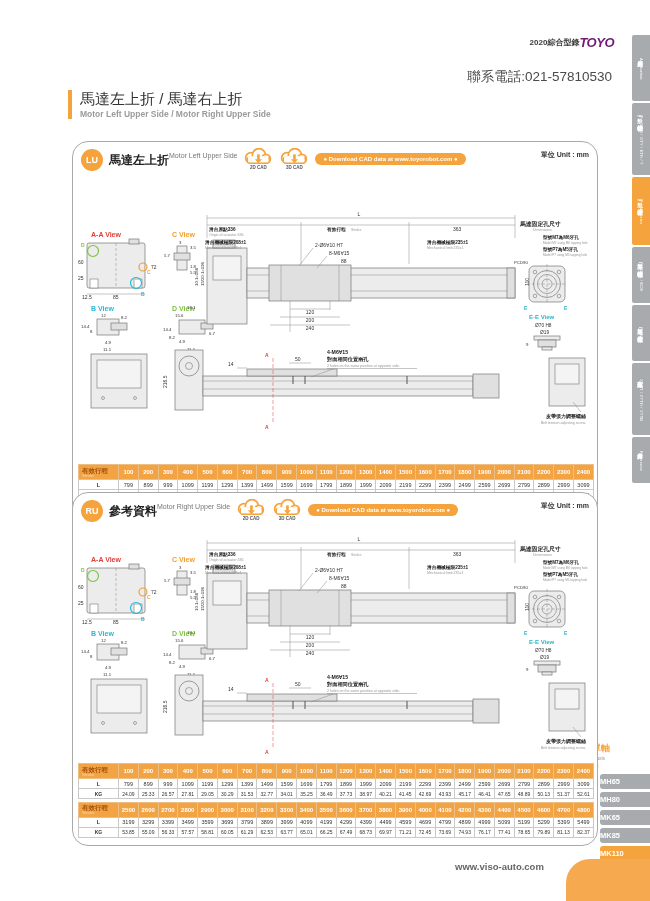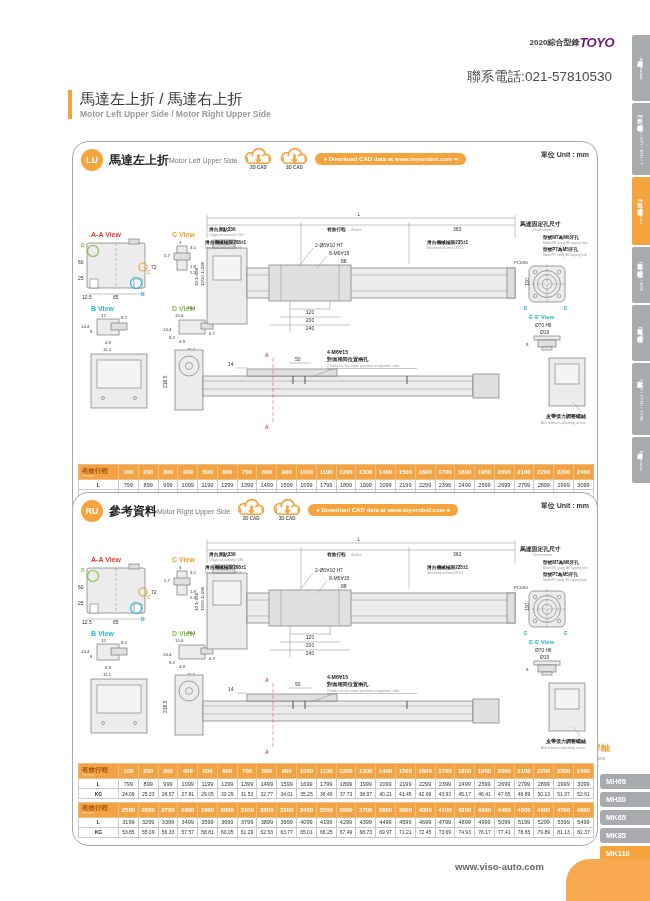--- a/index.html
+++ b/index.html
@@ -25,34 +25,34 @@
   .vtab:nth-child(1){height:66px}.vtab:nth-child(2){height:72px}.vtab:nth-child(3){height:68px}
   .vtab:nth-child(4){height:56px}.vtab:nth-child(5){height:56px}.vtab:nth-child(6){height:72px}
   .vtab:nth-child(7){height:46px}
 
   
   .axis-box{position:absolute;right:0;top:742px;width:58px;text-align:left}
   .axis-box .zh{font-size:9px;font-weight:bold;color:#f5a33c;display:block}
   .axis-box .en{font-size:5px;color:#999;display:block}
   .axis-box .m{font-size:8px;font-weight:bold;color:#f5a33c;display:block;margin-top:1px}
   .model-tab{width:50px;height:15px;margin:3px 0 0 auto;background:#a8abae;color:#fff;font-size:7.5px;
-             font-weight:bold;display:flex;align-items:center;padding-left:6px;border-radius:3px 0 0 3px}
+             font-weight:bold;display:flex;align-items:center;border-radius:3px 0 0 3px}
   .model-tab.active{background:#f5a33c}
   .corner{position:absolute;right:0;bottom:0;width:84px;height:42px;background:#f6a94e;border-top-left-radius:24px}
   .footer-url{position:absolute;left:455px;top:861px;font-size:9.5px;font-weight:bold;color:#666}
 
   
   .panel{position:absolute;left:72px;width:526px;border:1.5px solid #a9a9a9;border-radius:16px;
          background:#fff;padding:5px 4px 7px 4px;display:flex;flex-direction:column;justify-content:space-between}
   #panel-lu{top:141px;height:432px}
   #panel-ru{top:492px;height:354px}
   .panel-header{display:flex;align-items:flex-start;gap:6px;padding:2px 4px 0 4px;height:30px}
   .badge{width:22px;height:22px;border-radius:50%;background:#f5a33c;color:#fff;font-size:9px;font-weight:bold;
          display:flex;align-items:center;justify-content:center;flex:0 0 auto}
-  .ptitle{display:flex;align-items:center;gap:0;margin-top:3px}
+  .ptitle{display:flex;align-items:flex-start;gap:0;margin-top:3px}
   .ptitle .zh{font-size:12px;font-weight:bold;color:#222;white-space:nowrap}
   .ptitle .en{font-size:7px;color:#777;white-space:nowrap}
   .cad{display:flex;flex-direction:column;align-items:center;margin-top:-1px}
   .cad .lbl{font-size:4.5px;color:#555;font-weight:bold;margin-top:-1px}
   .dl-pill{background:#f5a33c;border-radius:8px;color:#fff;font-size:6px;font-weight:bold;
            padding:3px 8px;margin-top:4px;white-space:nowrap}
   .unit{margin-left:auto;font-size:7px;font-weight:bold;color:#333;margin-top:1px}
 
   
   .drawing{width:516px;height:230px}

